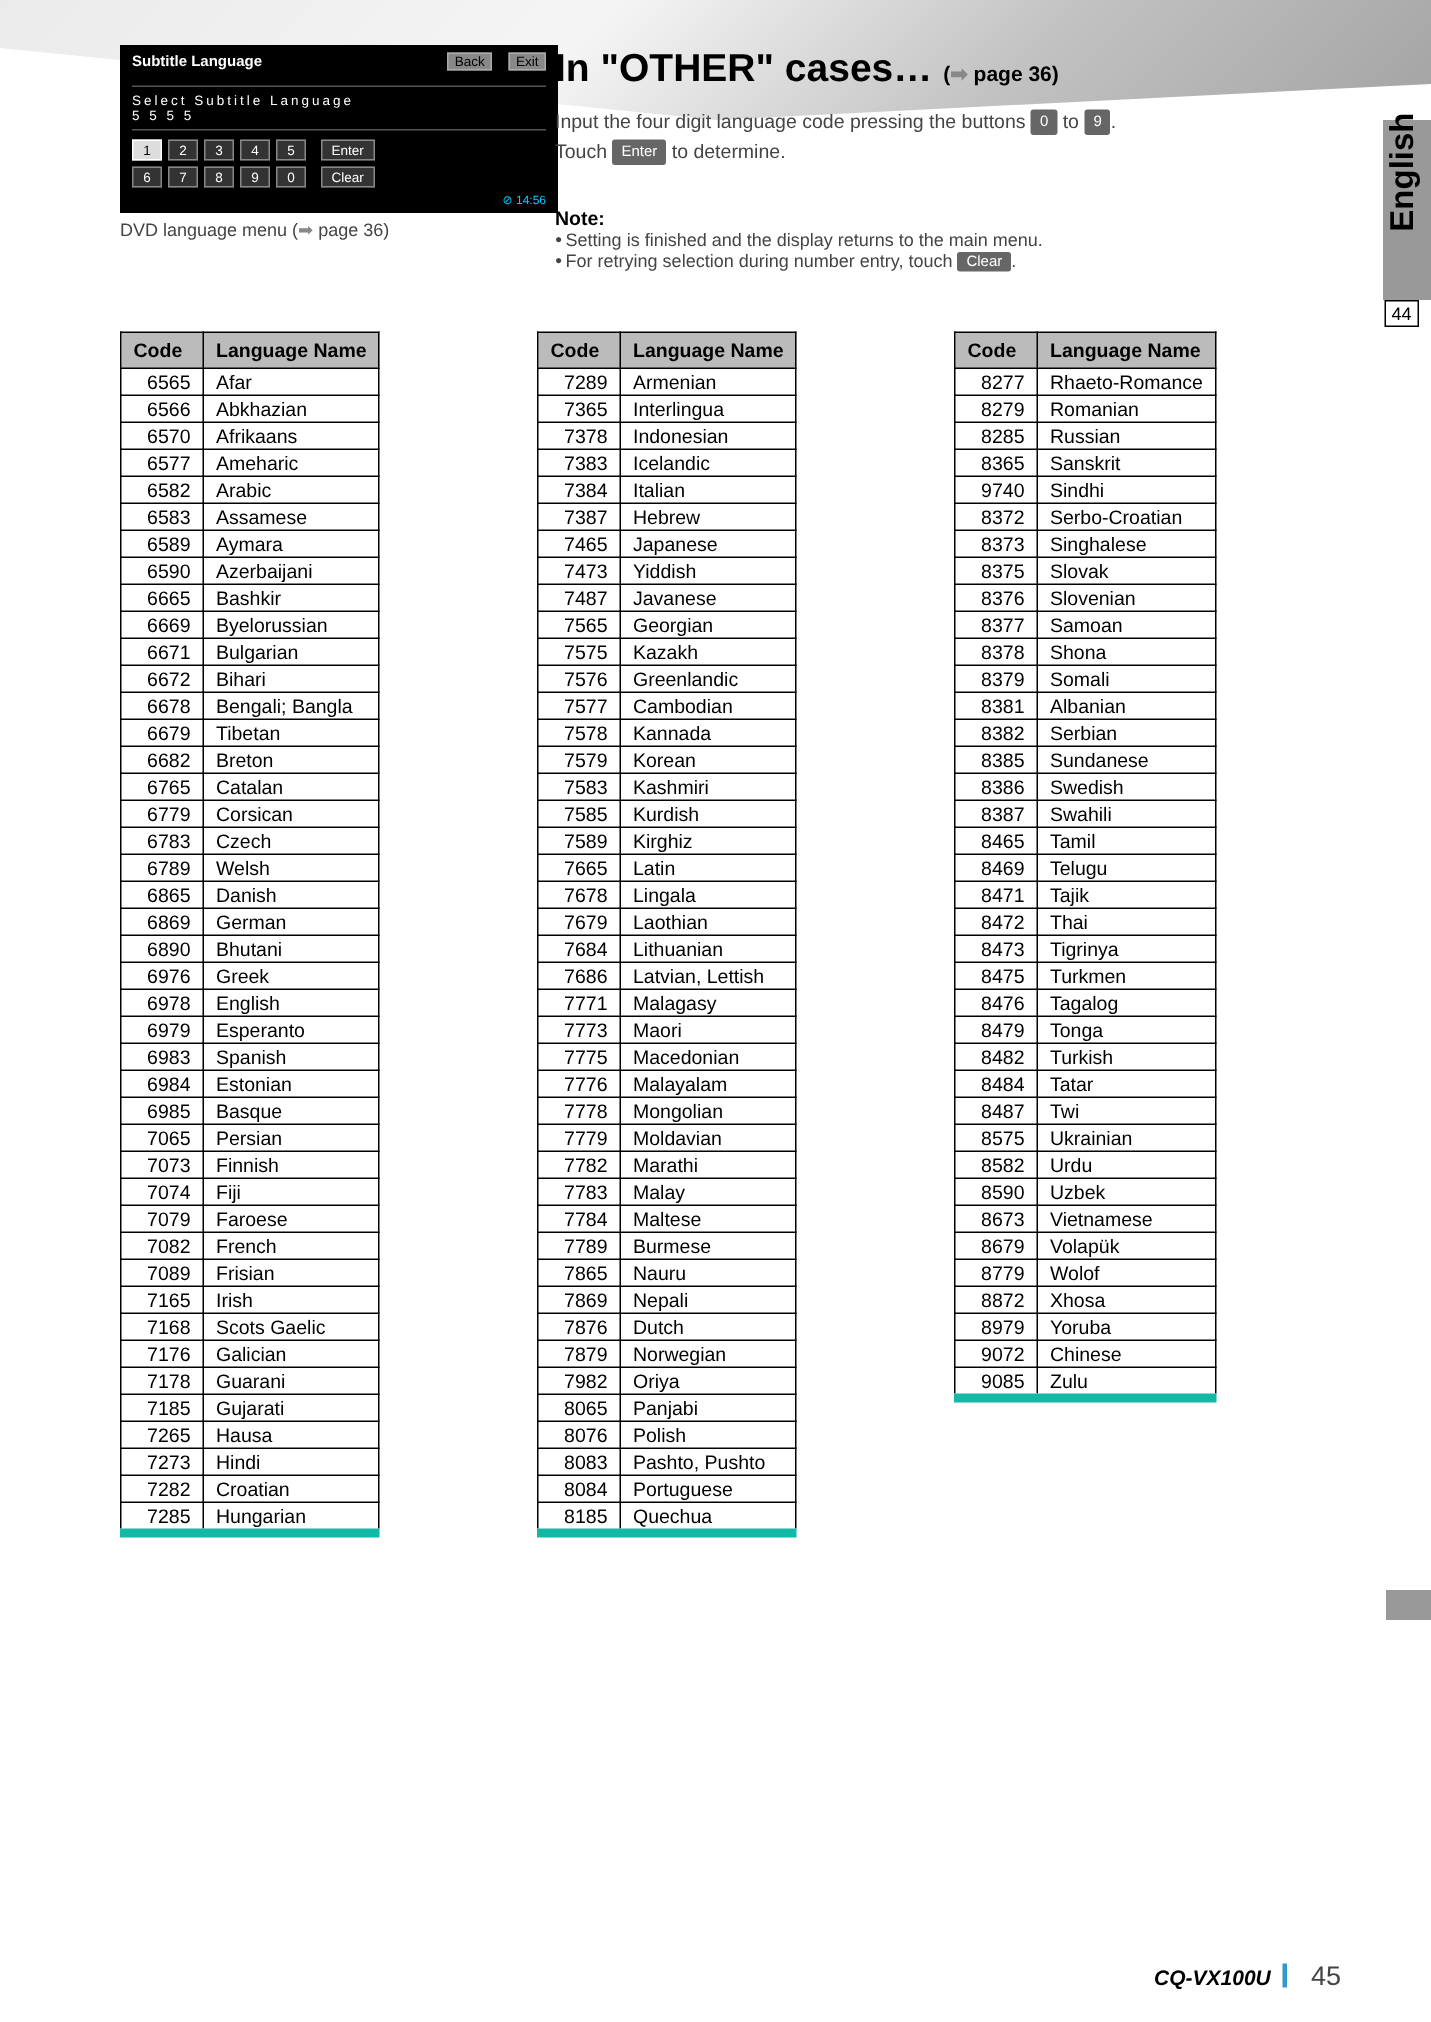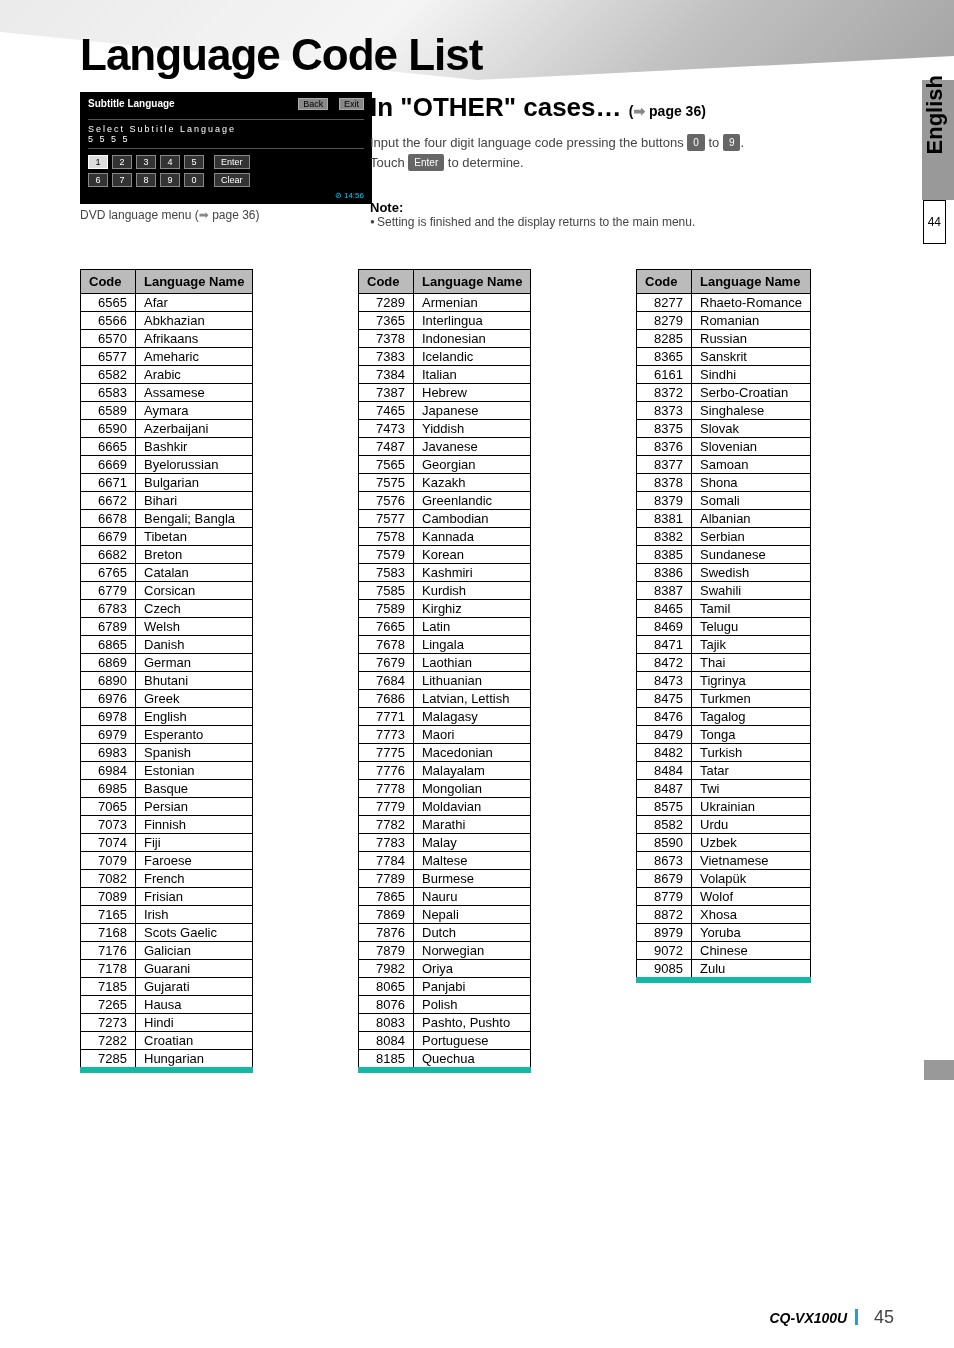--- a/index.html
+++ b/index.html
@@ -89,21 +89,21 @@
   }
   .right-lang {
     position: absolute; right: 6px; top: 75px;
     font-size: 22px; font-weight: 900;
     font-family: Arial Black, Arial, sans-serif;
     writing-mode: vertical-rl; transform: rotate(180deg);
   }
   .page-num-box {
     position: absolute; right: 8px; top: 200px;
     border: 1px solid #000;
-    font-size: 12px; padding: 14px 4px;
+    font-size: 12px; padding: 1px 4px;
   }
 
   .tables-row {
     display: flex; gap: 20px; margin-top: 40px;
   }
   .lang-table {
     border-collapse: collapse;
     font-size: 13px;
     flex: 1;
   }
@@ -137,21 +137,20 @@
 </head>
 <body>
 
 <div class="top-gradient"></div>
 <div class="right-tab"></div>
 <div class="right-lang">English</div>
 <div class="page-num-box">44</div>
 <div class="side-tab"></div>
 
 <div class="content">
-  <h1 class="page-title">Language Code List</h1>
 
   <div class="top-row">
     <div class="menu-col">
       <div class="menu-box">
         <div class="menu-title-row">
           <span class="menu-title">Subtitle Language</span>
           <span>
             <span class="menu-btn">Back</span>
             <span class="menu-btn">Exit</span>
           </span>
@@ -189,20 +188,23 @@
         <span class="page-ref">(<span class="arrow">➡</span><span> page 36)</span></span>
       </div>
       <p class="body-text">
         <span>Input the four digit language code pressing the buttons </span><span class="kbd">0</span><span> to </span><span class="kbd">9</span><span>.</span>
       </p>
       <p class="body-text">
         <span>Touch </span><span class="kbd">Enter</span><span> to determine.</span>
       </p>
       <p class="note-label">Note:</p>
       <p class="note-item bullet"><span>Setting is finished and the display returns to the main menu.</span></p>
+      <p class="note-item bullet">
+        <span>For retrying selection during number entry, touch </span><span class="kbd">Clear</span><span>.</span>
+      </p>
     </div>
   </div>
 
   <div class="tables-row">
     <div class="lang-table-wrap">
       <table class="lang-table">
         <thead>
             <tr>
           <th>Code</th>
           <th>Language Name</th>
@@ -587,21 +589,21 @@
             </tr>
             <tr>
               <td>8285</td>
               <td>Russian</td>
             </tr>
             <tr>
               <td>8365</td>
               <td>Sanskrit</td>
             </tr>
             <tr>
-              <td>6161</td>
+              <td>9740</td>
               <td>Sindhi</td>
             </tr>
             <tr>
               <td>8372</td>
               <td>Serbo-Croatian</td>
             </tr>
             <tr>
               <td>8373</td>
               <td>Singhalese</td>
             </tr>

